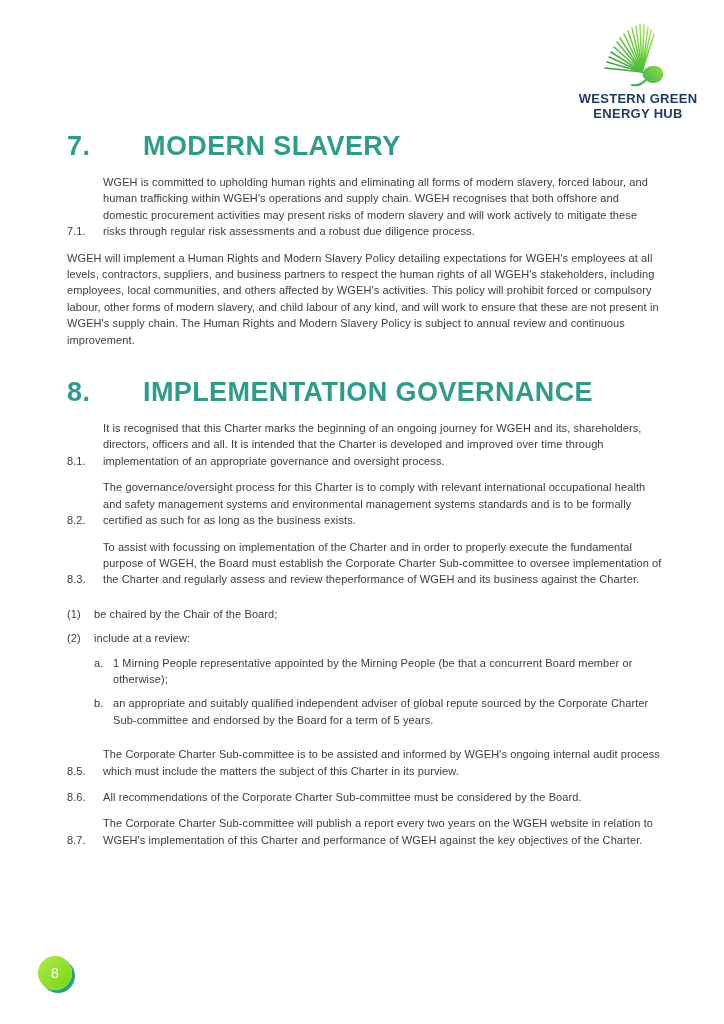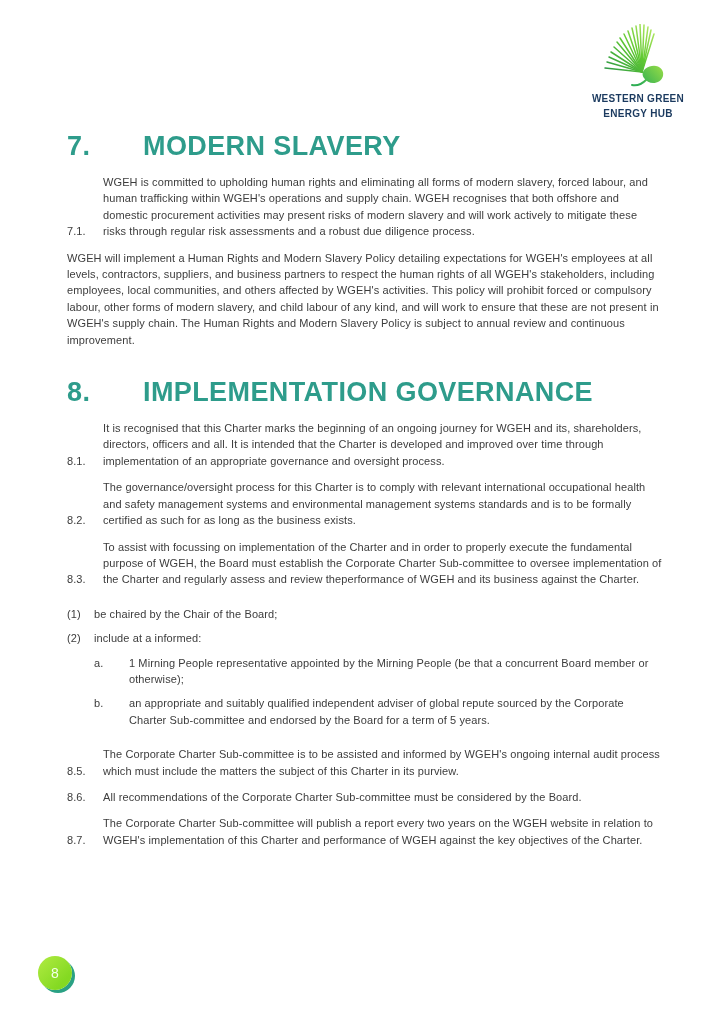--- a/index.html
+++ b/index.html
@@ -3,39 +3,39 @@
 <meta charset="utf-8">
 <style>
   html,body{margin:0;padding:0;background:#ffffff;}
   .page{
     position:relative;width:724px;height:1024px;background:#ffffff;overflow:hidden;
     font-family:"Liberation Sans",sans-serif;color:#3c3c3c;
   }
   
   .logo{position:absolute;top:24px;right:8px;width:156px;display:flex;flex-direction:column;align-items:center;}
   .logo svg{width:72px;height:64px;display:block;}
-  .logo-wordmark{margin-top:3px;color:#1b3a5f;font-weight:700;font-size:10px;line-height:15px;text-align:center;letter-spacing:0.3px;}
+  .logo-wordmark{margin-top:3px;color:#1b3a5f;font-weight:700;font-size:13px;line-height:15px;text-align:center;letter-spacing:0.3px;}
   
   .content{position:absolute;left:67px;top:132px;width:596px;}
   .section{margin:0;}
   .section + .section{margin-top:30px;}
   .section-title{display:flex;align-items:baseline;color:#2e9c8b;font-weight:700;font-size:27px;line-height:29px;letter-spacing:0.4px;margin:0 0 13px 0;}
   .section-title .num{flex:0 0 36px;}
   .section-title .ttl{flex:1;margin-left:40px;}
   .clause{display:flex;margin-bottom:10px;font-size:11px;line-height:16.4px;letter-spacing:0.1px;align-items:flex-end;}
   .cnum{flex:0 0 36px;}
   .cbody{flex:1;}
   .subitems{margin-top:8px;}
   .sub1{display:flex;margin-bottom:8px;}
   .sub1 .snum{flex:0 0 27px;}
   .sub1 .stext{flex:1;}
   .sub2wrap{margin-top:8px;margin-left:27px;}
   .sub2{display:flex;margin-bottom:8px;}
   .sub2 .lnum{flex:0 0 19px;}
-  .sub2 .ltext{flex:1;margin-left:16px;}
+  .sub2 .ltext{flex:1;}
   
   .badge{
     position:absolute;left:38px;top:956px;width:34px;height:34px;border-radius:50%;
     background:linear-gradient(135deg,#abe93e 10%,#84d922 75%);
     box-shadow:3px 3px 0 #2aa184;
     display:flex;align-items:center;justify-content:center;
     color:#f4ffe9;font-size:14px;font-weight:400;
   }
 </style>
 </head>
@@ -125,21 +125,21 @@
       <div class="clause">
         <div class="cbody">
           <div class="subitems">
             <div class="sub1">
               <span class="snum">(1)</span>
               <div class="stext">be chaired by the Chair of the Board;</div>
             </div>
             <div class="sub1">
               <span class="snum">(2)</span>
               <div class="stext">
-                <div>include at a informed:</div>
+                <div>include at a review:</div>
               </div>
             </div>
             <div class="sub2wrap">
               <div class="sub2">
                 <span class="lnum">a.</span>
                 <div class="ltext">1 Mirning People representative appointed by the Mirning People (be that a concurrent Board member or otherwise);</div>
               </div>
               <div class="sub2">
                 <span class="lnum">b.</span>
                 <div class="ltext">an appropriate and suitably qualified independent adviser of global repute sourced by the Corporate Charter Sub-committee and endorsed by the Board for a term of 5 years.</div>

